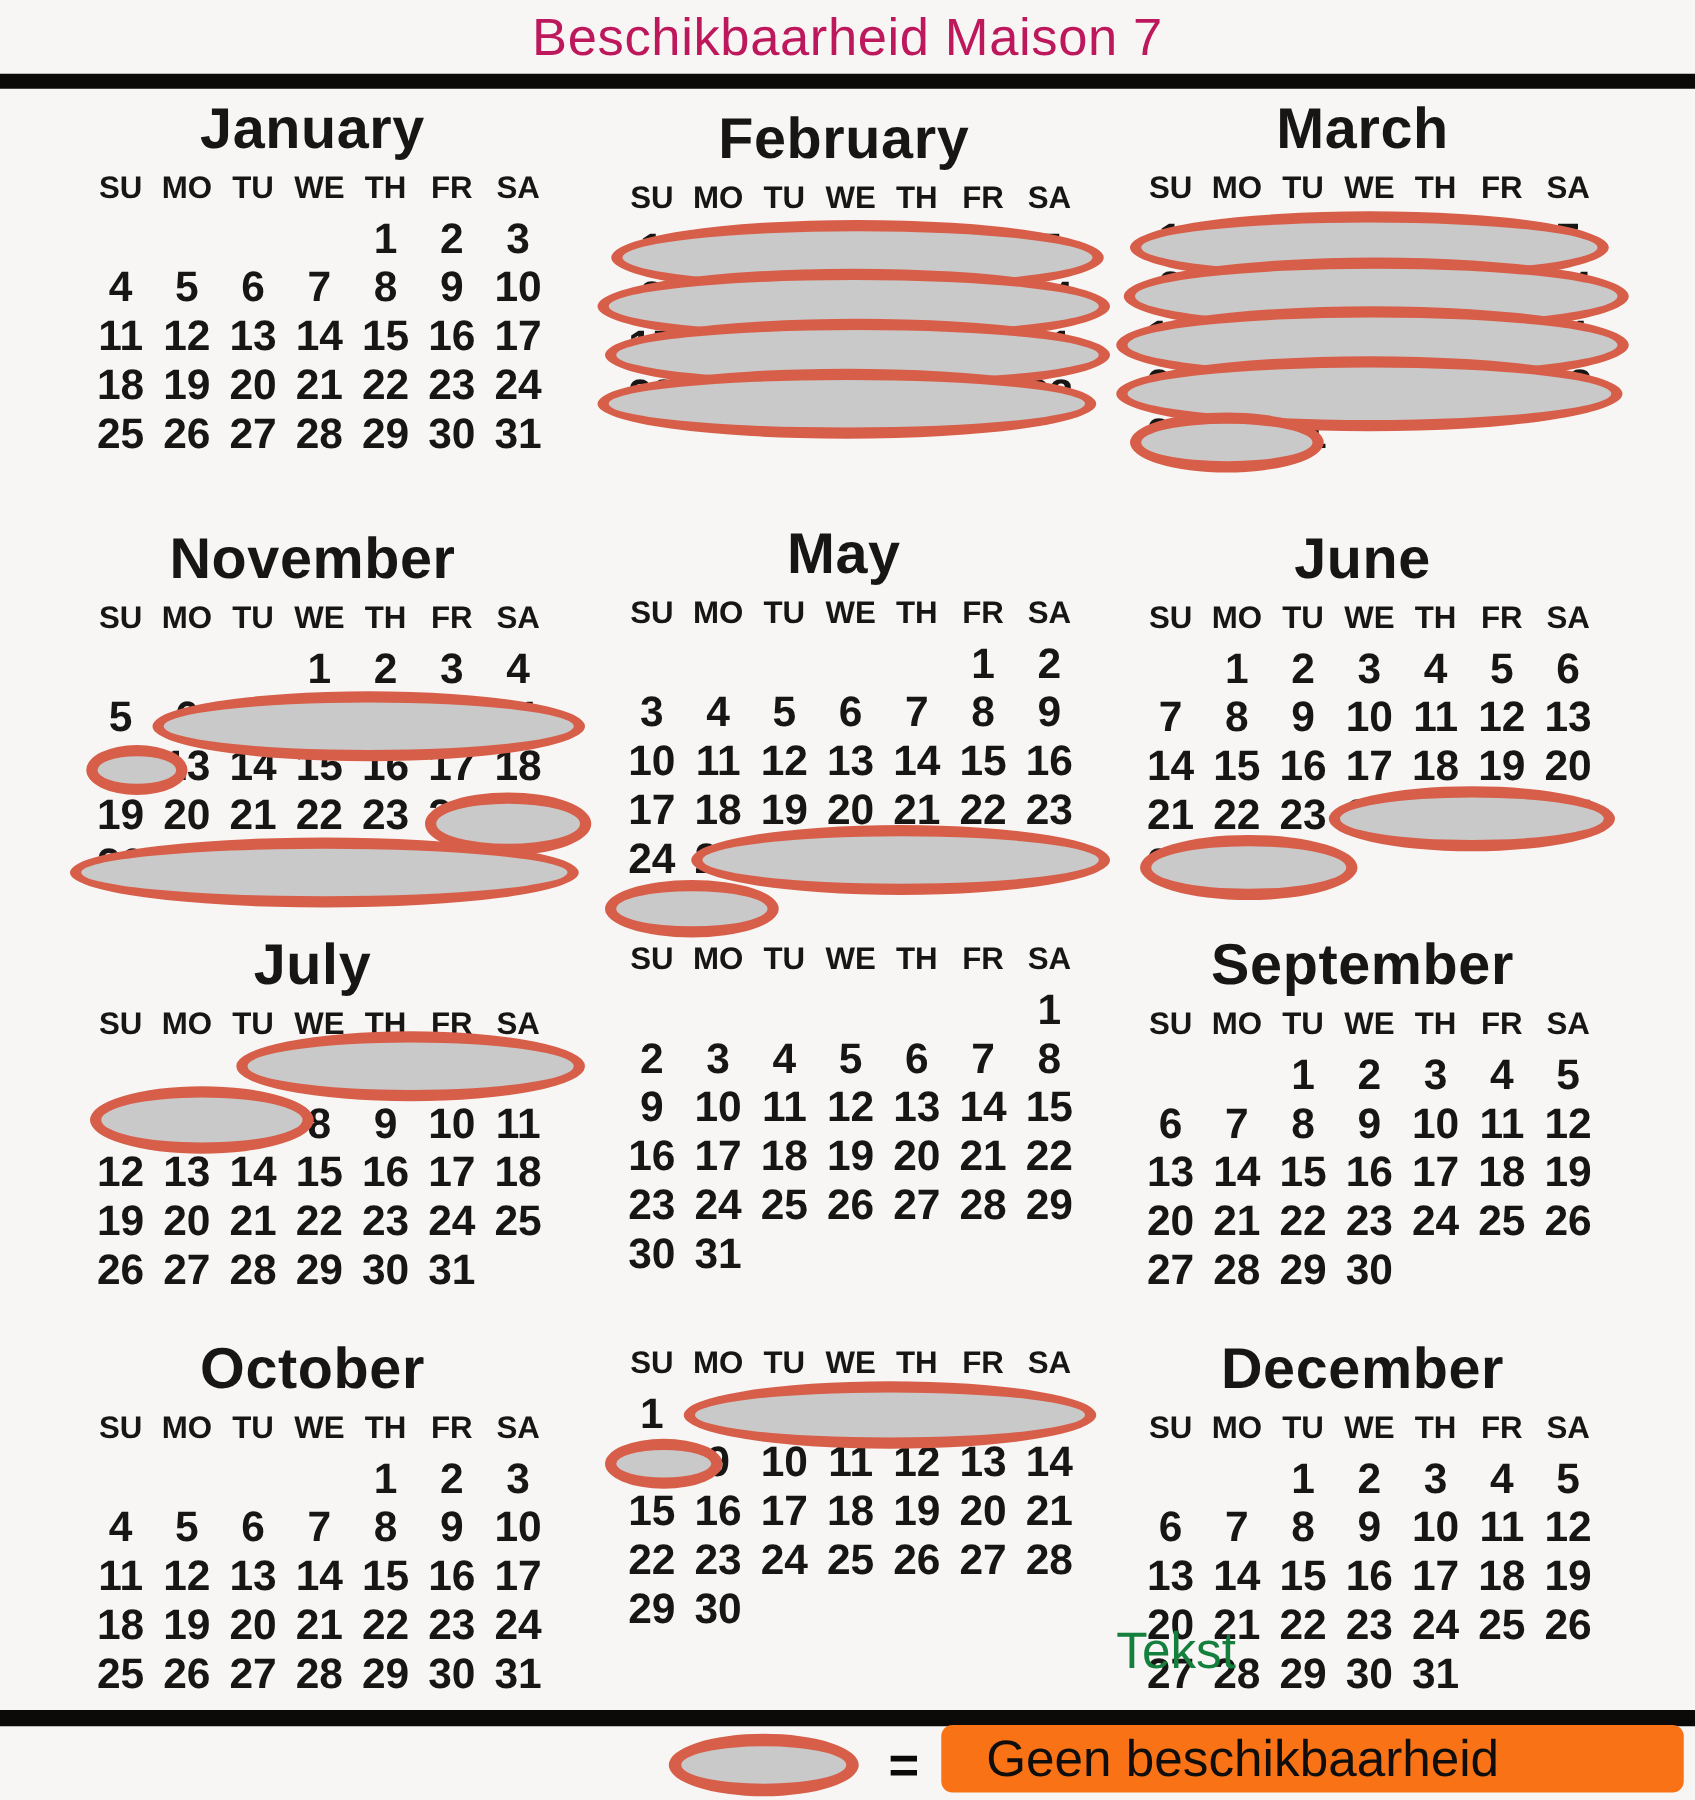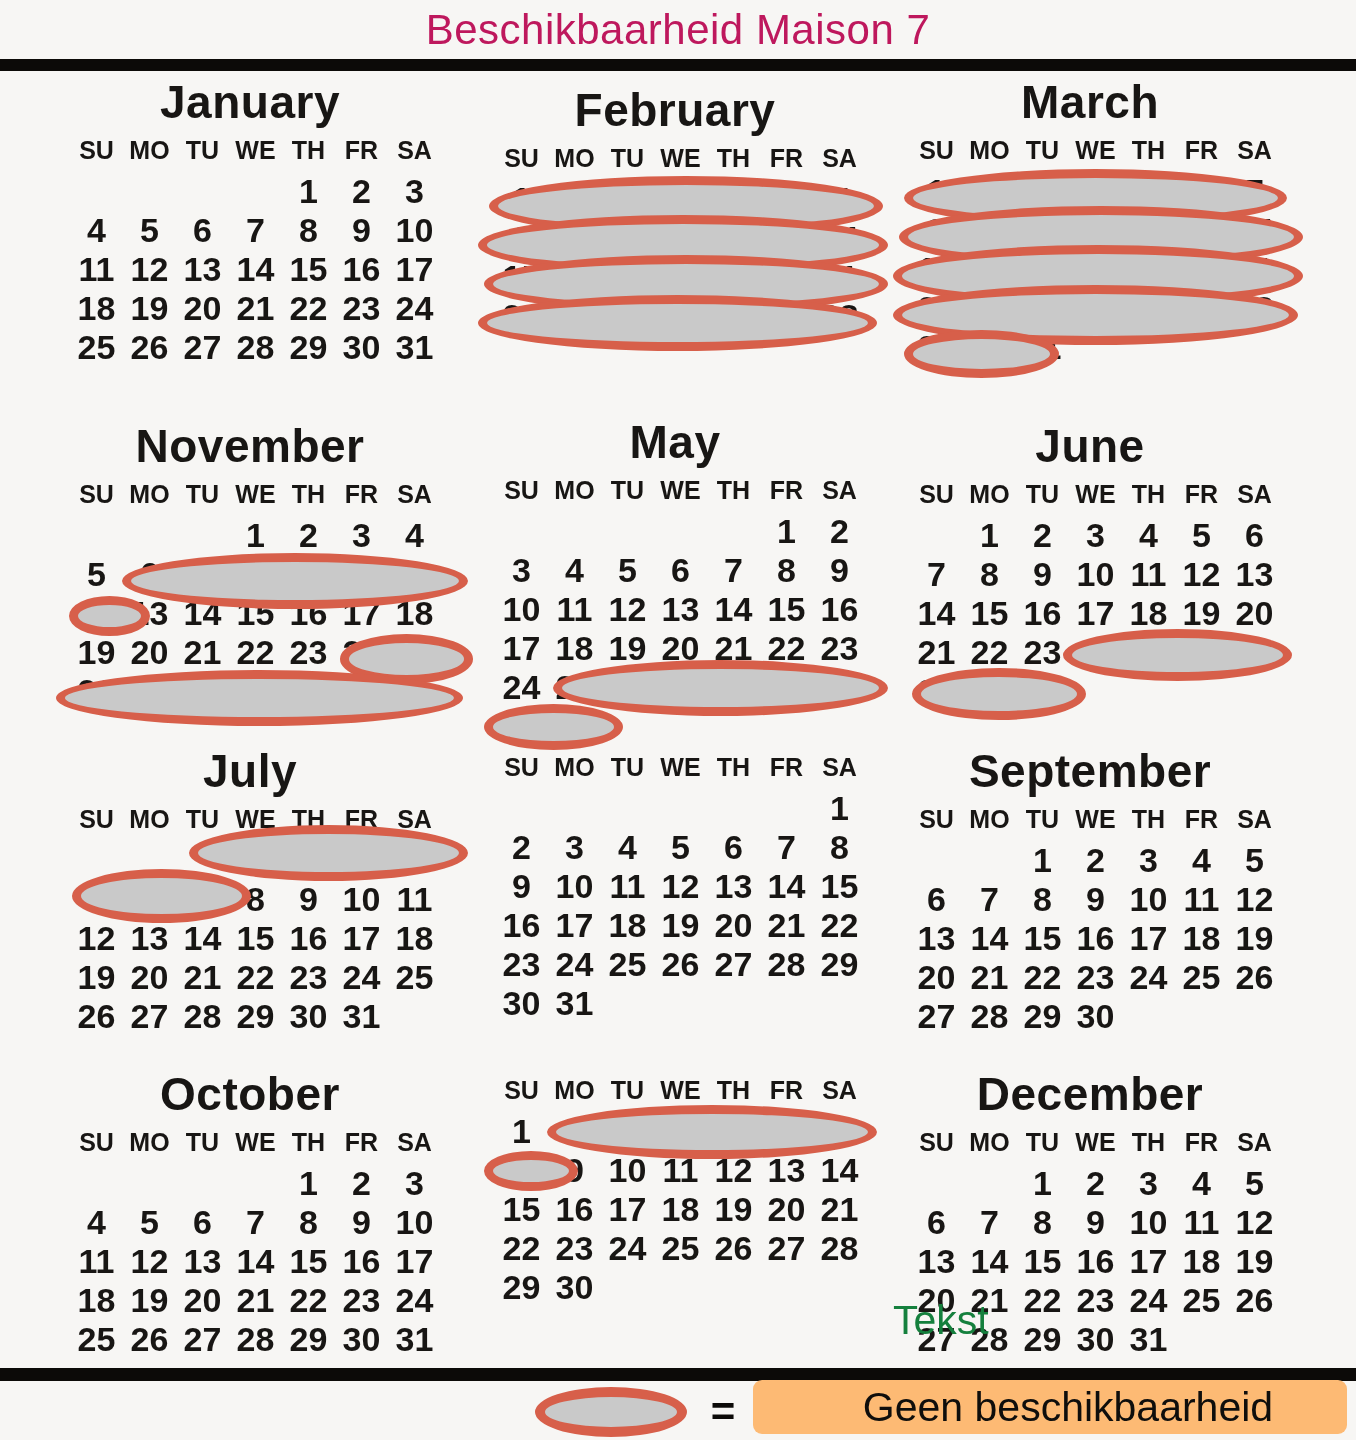--- a/index.html
+++ b/index.html
@@ -44,21 +44,21 @@
     position:absolute;left:535px;top:11px;width:152px;height:50px;
     box-sizing:border-box;border-radius:50%;
     background:#c9c9c9;border:10px solid #d75f4a;
   }
   #legend-equals{
     position:absolute;left:700px;top:12px;width:46px;text-align:center;
     font-size:42px;font-weight:700;color:#0c0a08;
   }
   #legend-box{
     position:absolute;left:753px;top:4px;width:594px;height:54px;
-    background:#fdba74;border-radius:9px;display:flex;align-items:center;justify-content:center;
+    background:#f97316;border-radius:9px;display:flex;align-items:center;
   }
   #legend-label{
     padding-left:36px;font-size:41px;font-weight:400;color:#0f0e0c;
   }
 </style>
 </head>
 <body>
 
 <div id="page">
   <div id="page-title">Beschikbaarheid Maison 7</div>

